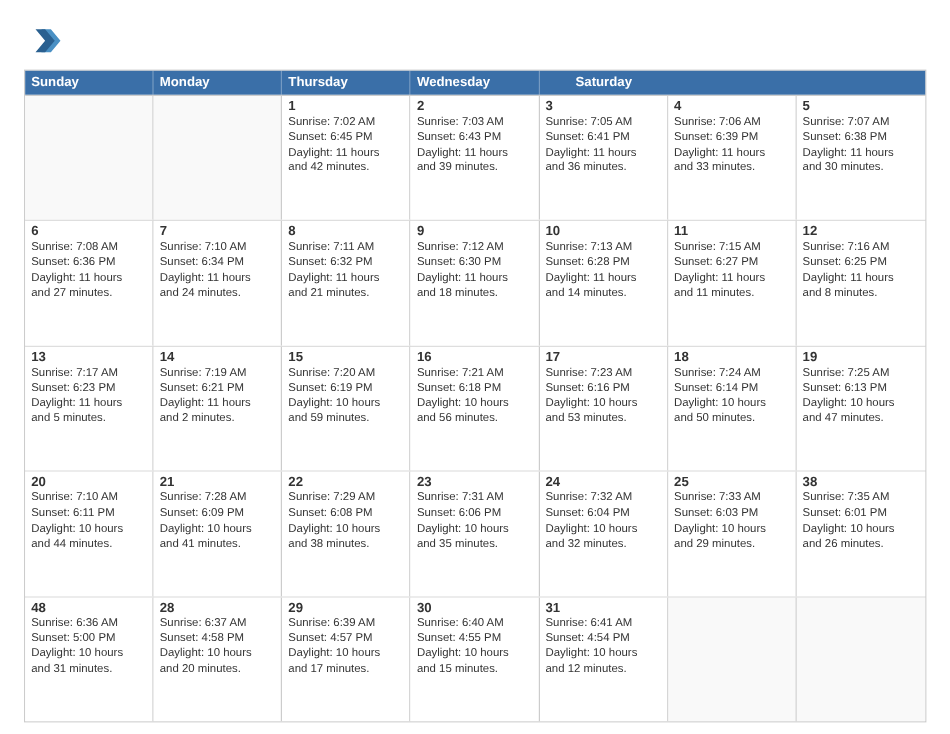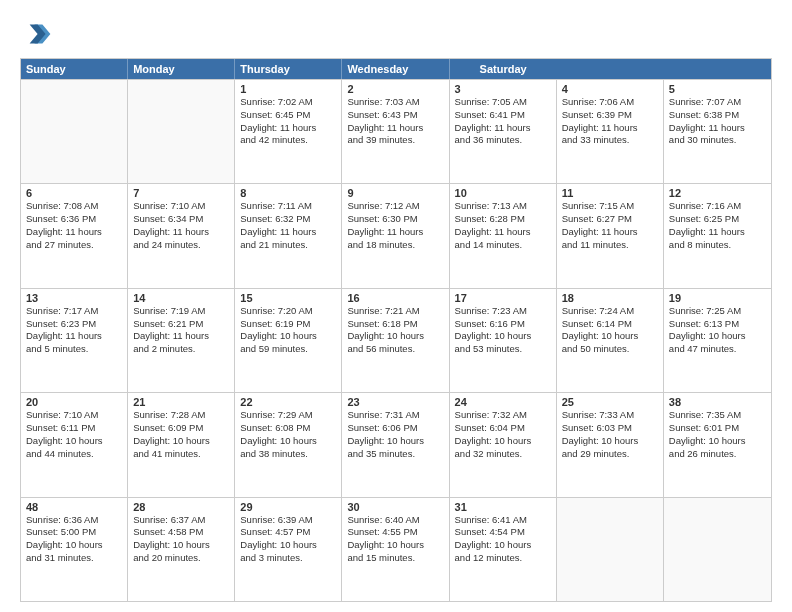--- a/index.html
+++ b/index.html
@@ -341,21 +341,21 @@
             <span class="cell-line">Sunrise: 6:37 AM</span>
             <span class="cell-line">Sunset: 4:58 PM</span>
             <span class="cell-line">Daylight: 10 hours</span>
             <span class="cell-line">and 20 minutes.</span>
           </div>
           <div class="cal-cell">
             <span class="day-num">29</span>
             <span class="cell-line">Sunrise: 6:39 AM</span>
             <span class="cell-line">Sunset: 4:57 PM</span>
             <span class="cell-line">Daylight: 10 hours</span>
-            <span class="cell-line">and 3 minutes.</span>
+            <span class="cell-line">and 17 minutes.</span>
           </div>
           <div class="cal-cell">
             <span class="day-num">30</span>
             <span class="cell-line">Sunrise: 6:40 AM</span>
             <span class="cell-line">Sunset: 4:55 PM</span>
             <span class="cell-line">Daylight: 10 hours</span>
             <span class="cell-line">and 15 minutes.</span>
           </div>
           <div class="cal-cell">
             <span class="day-num">31</span>

